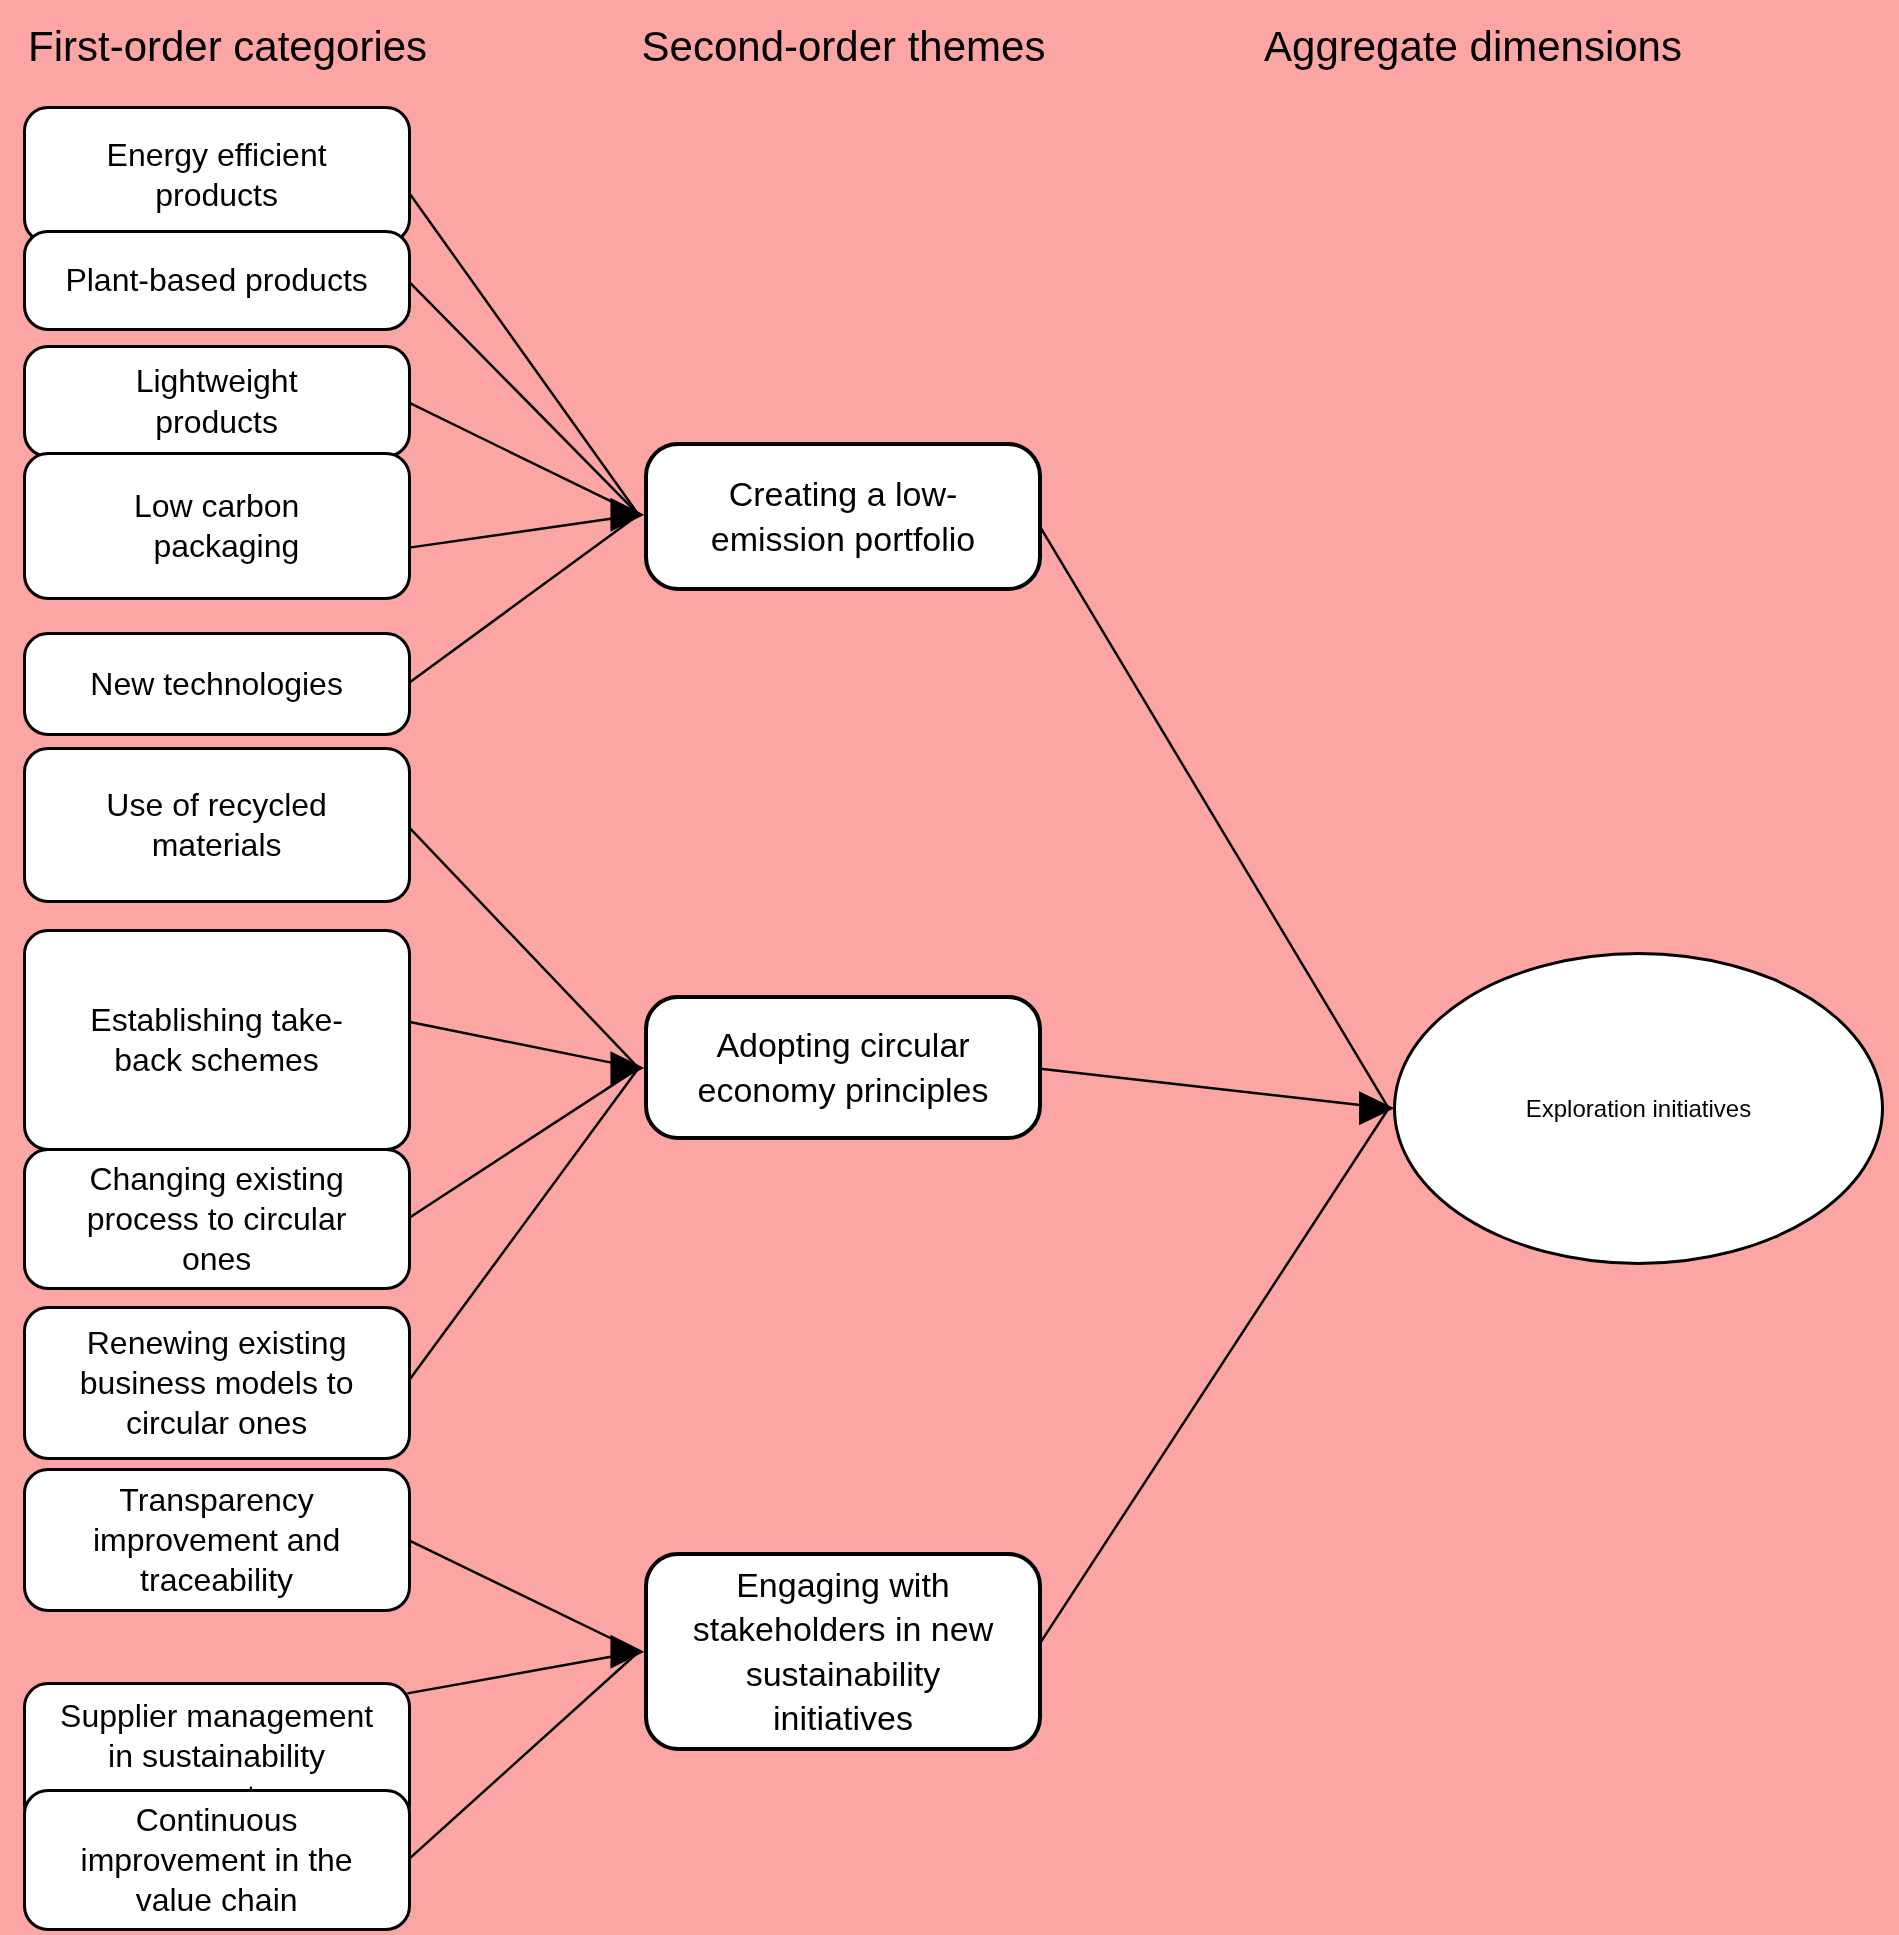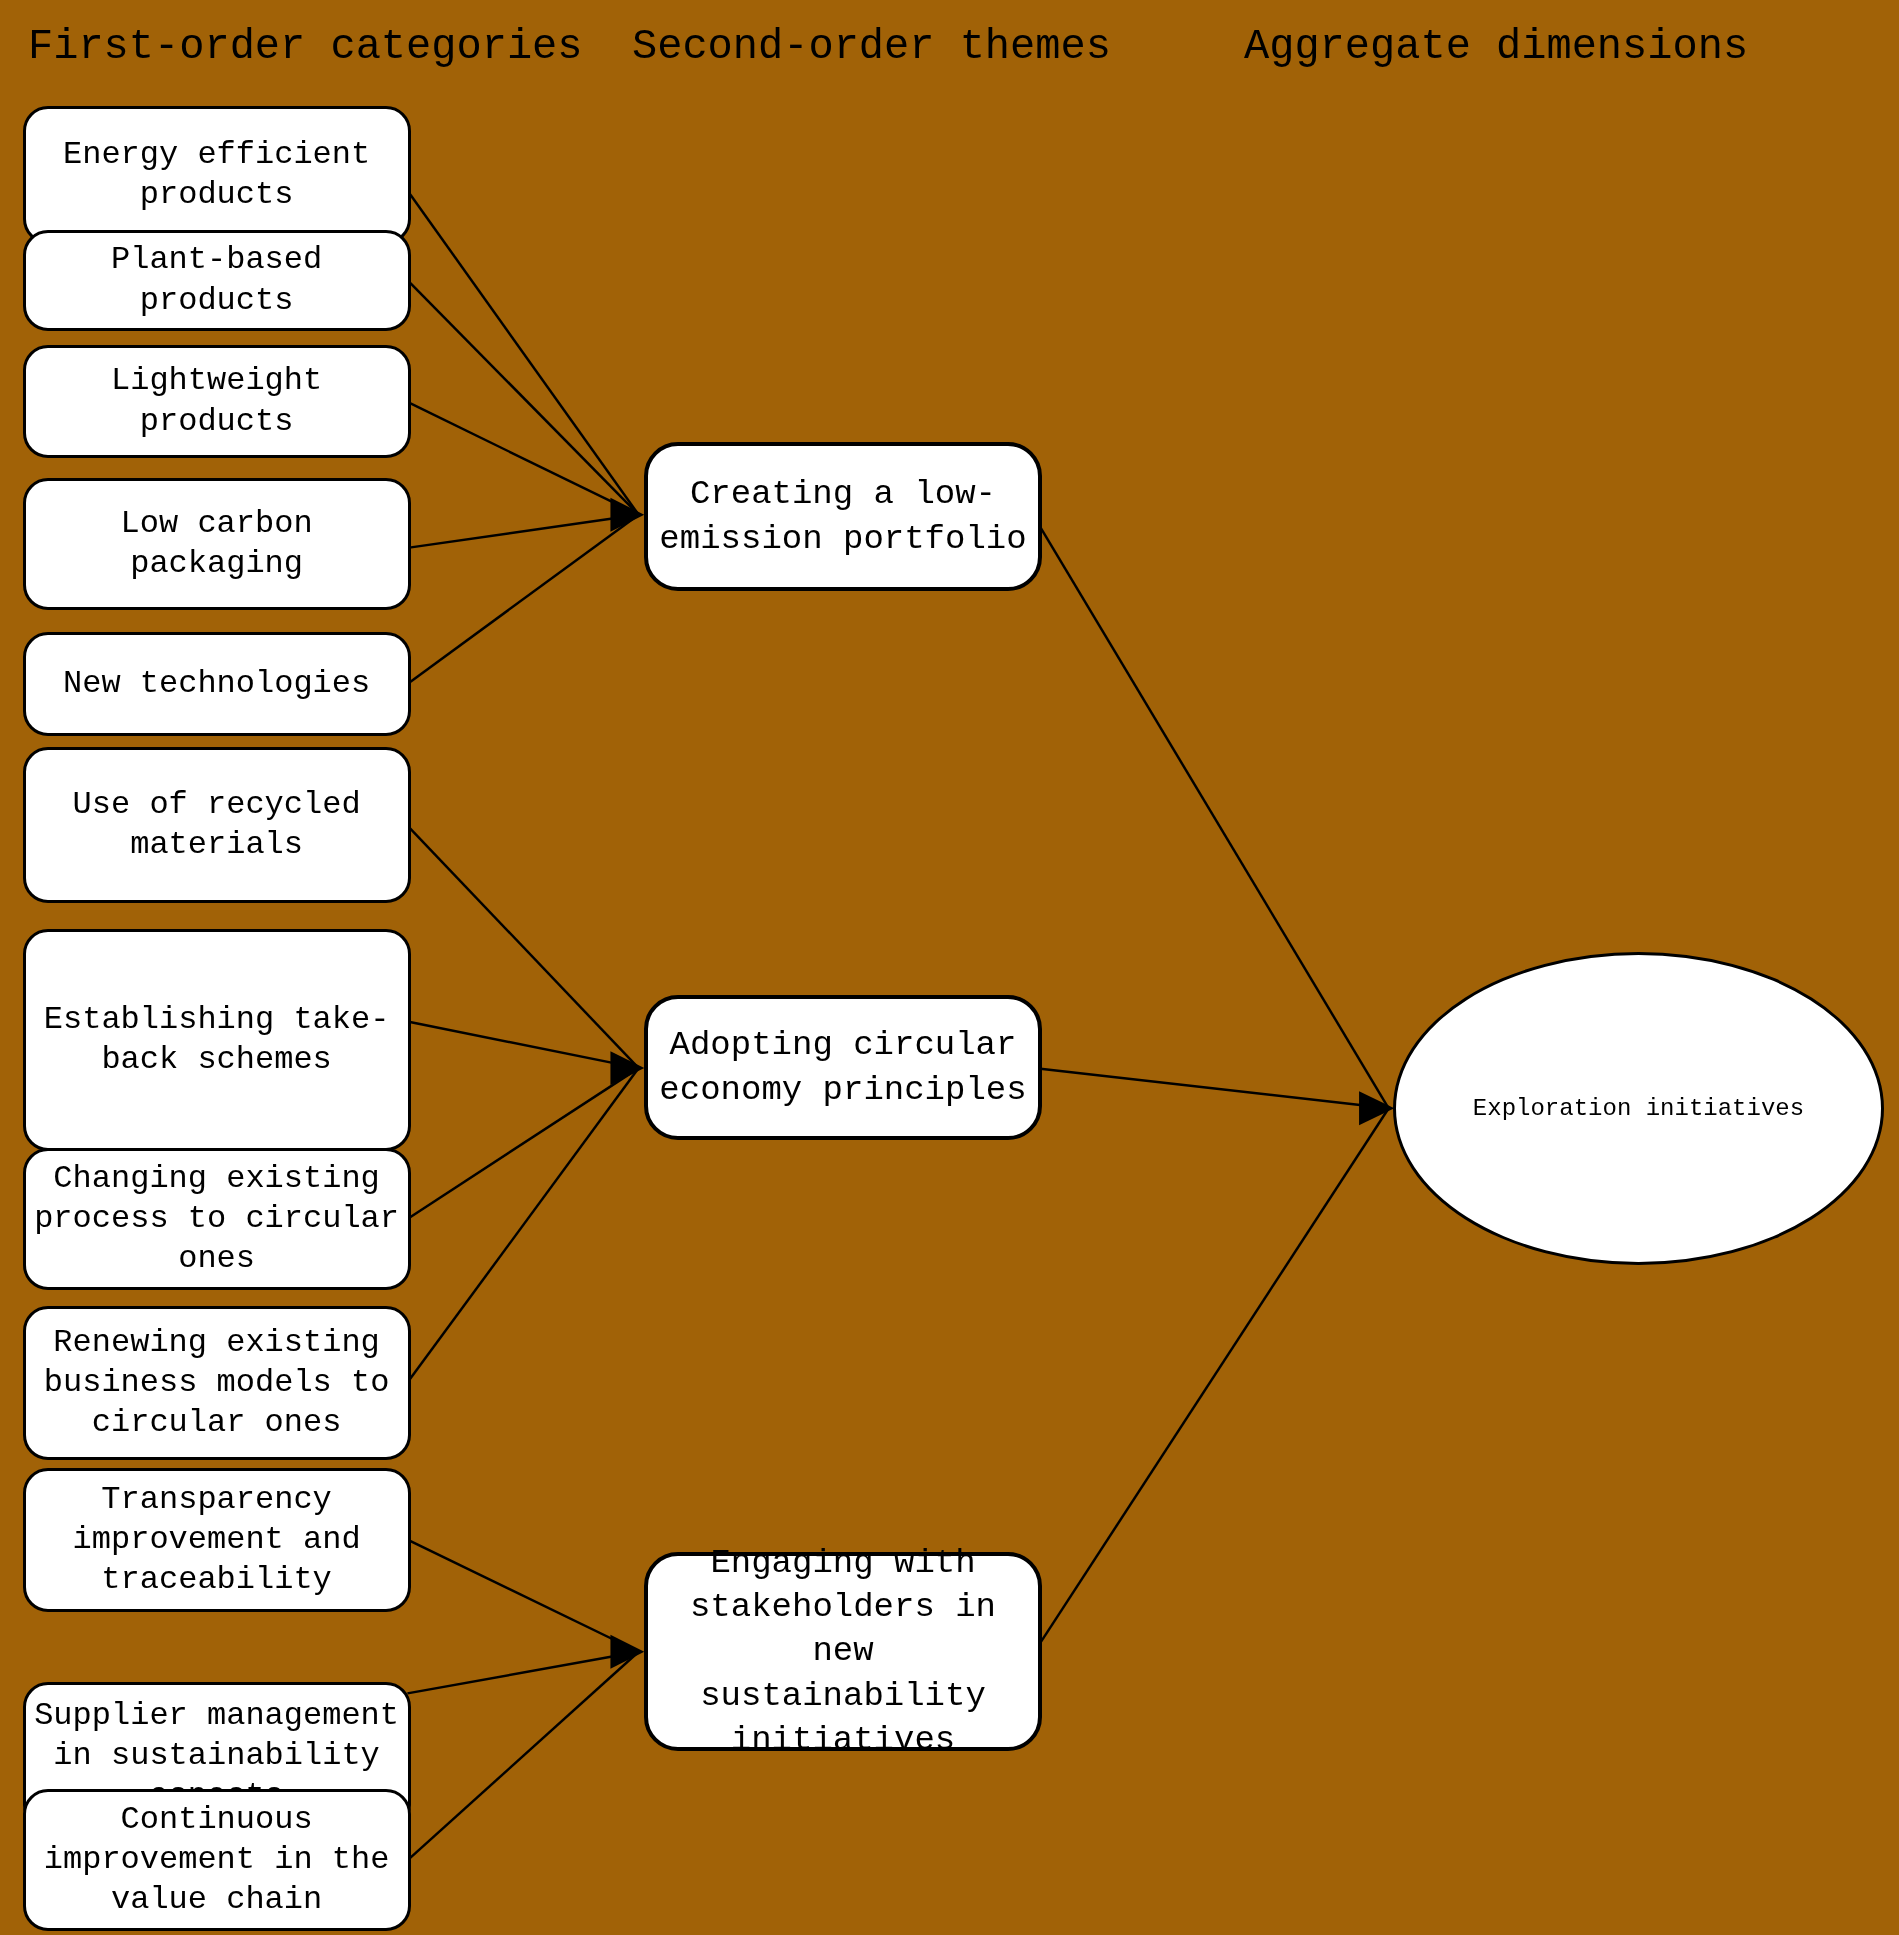--- a/index.html
+++ b/index.html
@@ -4,22 +4,22 @@
 <style>
   html, body {
     margin: 0;
     padding: 0;
     background: #ffffff;
   }
   .canvas {
     position: relative;
     width: 1899px;
     height: 1936px;
-    background: #a16207;
-    font-family: Liberation Mono, monospace;
+    background: #fca5a5;
+    font-family: Liberation Sans, sans-serif;
     color: #000000;
     overflow: hidden;
   }
   .connector-layer {
     position: absolute;
     left: 0;
     top: 0;
     width: 1899px;
     height: 1936px;
     z-index: 0;
@@ -72,21 +72,21 @@
     height: 313px;
     border-radius: 50%;
     font-size: 24px;
     padding: 0 21px;
   }
 
   
   .cat-1  { top: 106px;  height: 138px; text-align: center; }
   .cat-2  { top: 230px;  height: 101px; }
   .cat-3  { top: 345px;  height: 113px; }
-  .cat-4  { top: 478px;  height: 132px; }
+  .cat-4  { top: 452px;  height: 148px; text-align: right; }
   .cat-5  { top: 632px;  height: 104px; }
   .cat-6  { top: 747px; height: 156px; }
   .cat-7  { top: 929px; height: 222px; }
   .cat-8  { top: 1148px; height: 142px; }
   .cat-9  { top: 1306px; height: 154px; }
   .cat-10 { top: 1468px; height: 144px; }
   .cat-11 { top: 1682px; height: 148px; }
   .cat-12 { top: 1789px; height: 142px; }
 
   .theme-1 { top: 442px;  height: 149px; }

